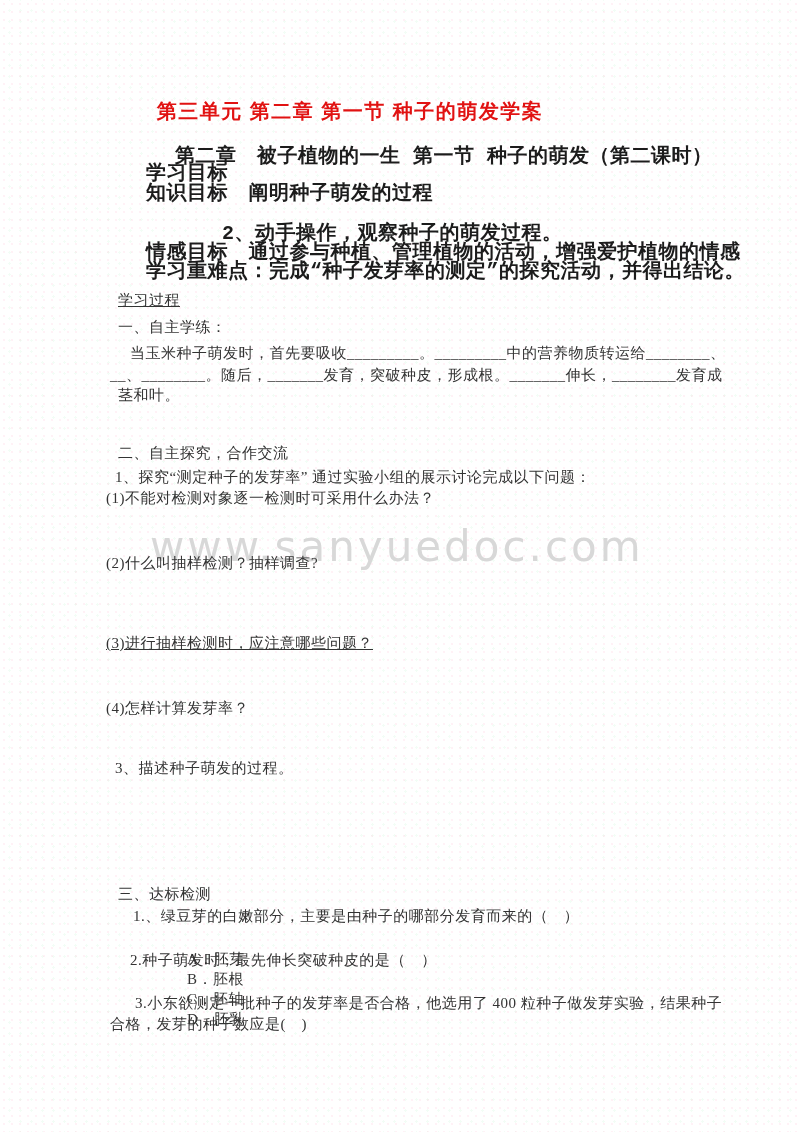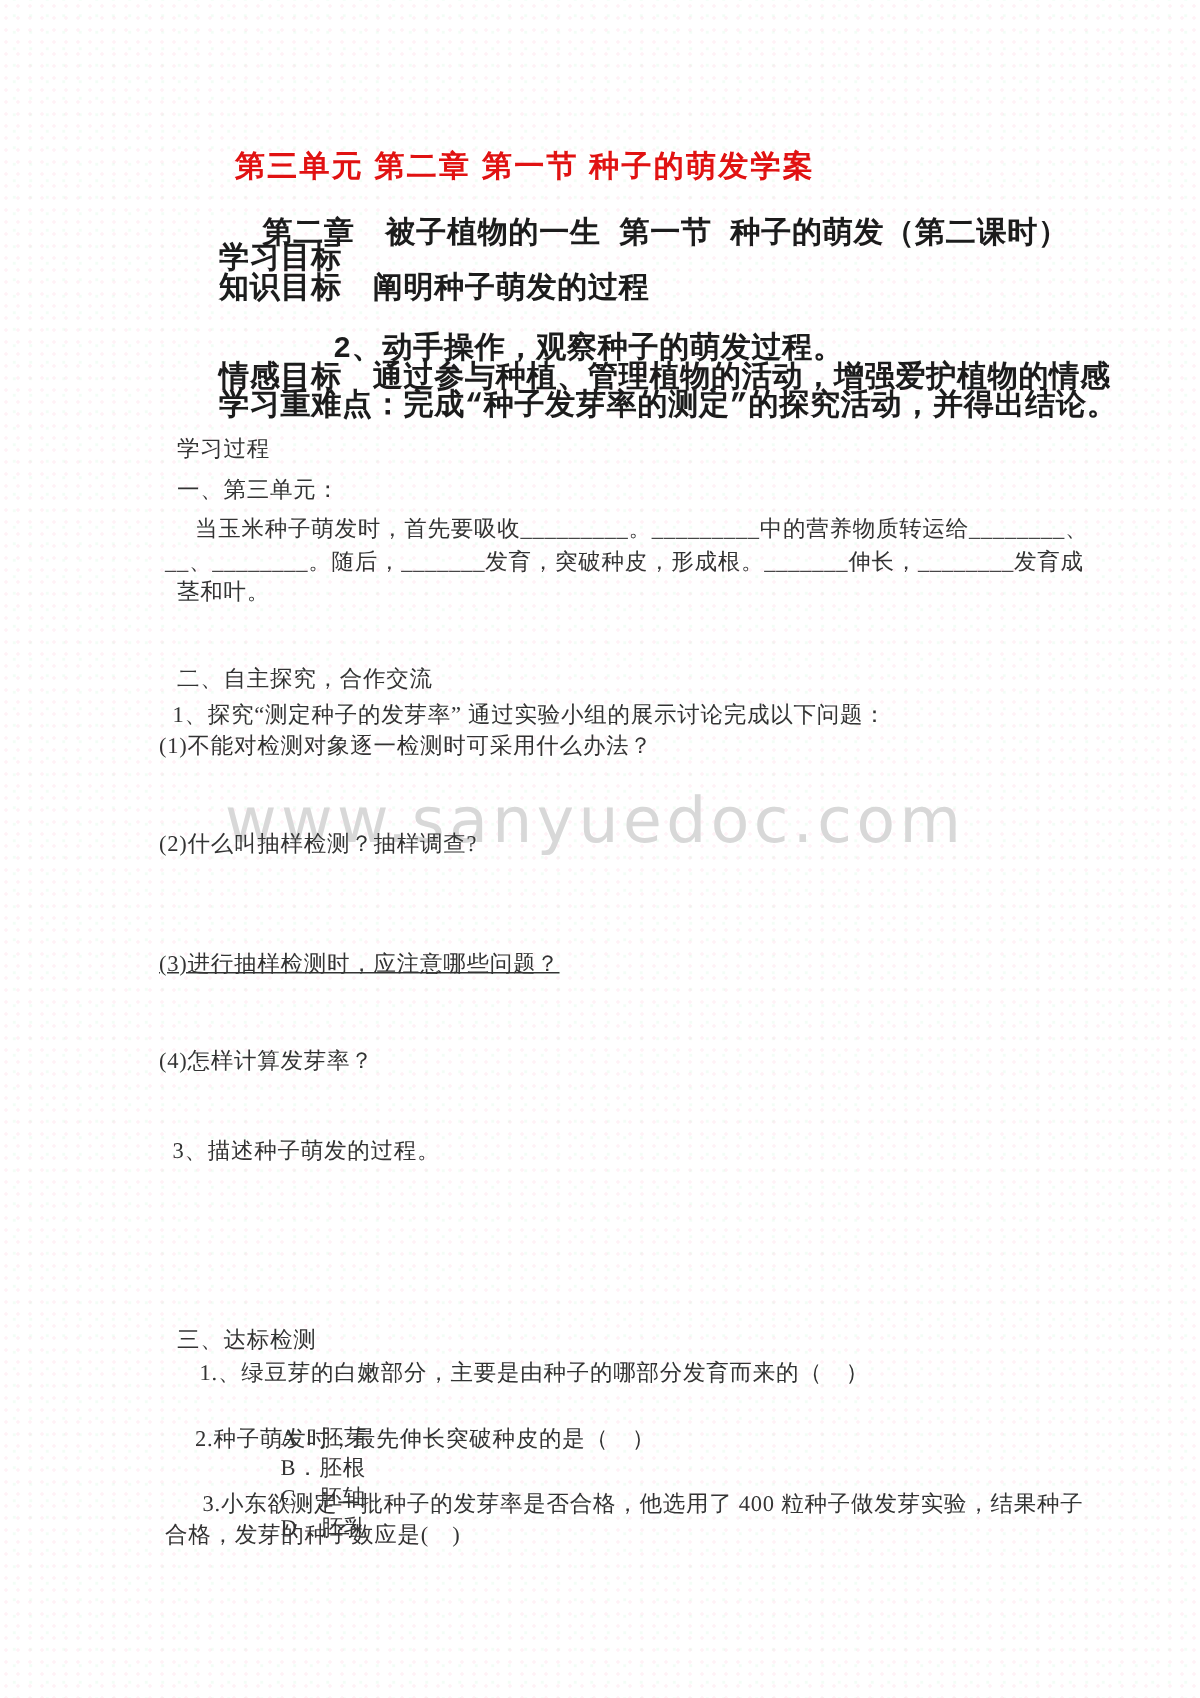--- a/index.html
+++ b/index.html
@@ -75,23 +75,23 @@
 
   <div class="line title-line" style="top:101px;">第三单元 第二章 第一节 种子的萌发学案</div>
 
   <div class="line bold-line" style="left:175px; top:147px;">第二章　被子植物的一生 第一节 种子的萌发（第二课时）</div>
   <div class="line bold-line" style="left:146px; top:164px;">学习目标</div>
   <div class="line bold-line" style="left:146px; top:184px;">知识目标　阐明种子萌发的过程</div>
   <div class="line bold-line" style="left:222px; top:224px;text-align:center;">2、动手操作，观察种子的萌发过程。</div>
   <div class="line bold-line" style="left:146px; top:243px;">情感目标　通过参与种植、管理植物的活动，增强爱护植物的情感</div>
   <div class="line bold-line" style="left:146px; top:262px;">学习重难点：完成“种子发芽率的测定”的探究活动，并得出结论。</div>
 
-  <div class="line" style="left:118px; top:290px;">学习过程</div>
+  <div class="line" style="left:118px; top:290px;text-decoration:underline;">学习过程</div>
 
-  <div class="line" style="left:118px; top:317px;">一、第三单元：</div>
+  <div class="line" style="left:118px; top:317px;">一、自主学练：</div>
   <div class="line" style="left:130px; top:343px;">当玉米种子萌发时，首先要吸收_________。_________中的营养物质转运给________、</div>
   <div class="line" style="left:110px; top:365px;">__、________。随后，_______发育，突破种皮，形成根。_______伸长，________发育成</div>
   <div class="line" style="left:118px; top:385px;">茎和叶。</div>
 
   <div class="line" style="left:118px; top:443px;">二、自主探究，合作交流</div>
   <div class="line" style="left:115px; top:467px;">1、探究“测定种子的发芽率” 通过实验小组的展示讨论完成以下问题：</div>
   <div class="line" style="left:106px; top:488px;">(1)不能对检测对象逐一检测时可采用什么办法？</div>
   <div class="line over" style="left:106px; top:553px;">(2)什么叫抽样检测？抽样调查?</div>
   <div class="line" style="left:106px; top:633px;text-decoration:underline;">(3)进行抽样检测时，应注意哪些问题？</div>
   <div class="line" style="left:106px; top:698px;">(4)怎样计算发芽率？</div>

